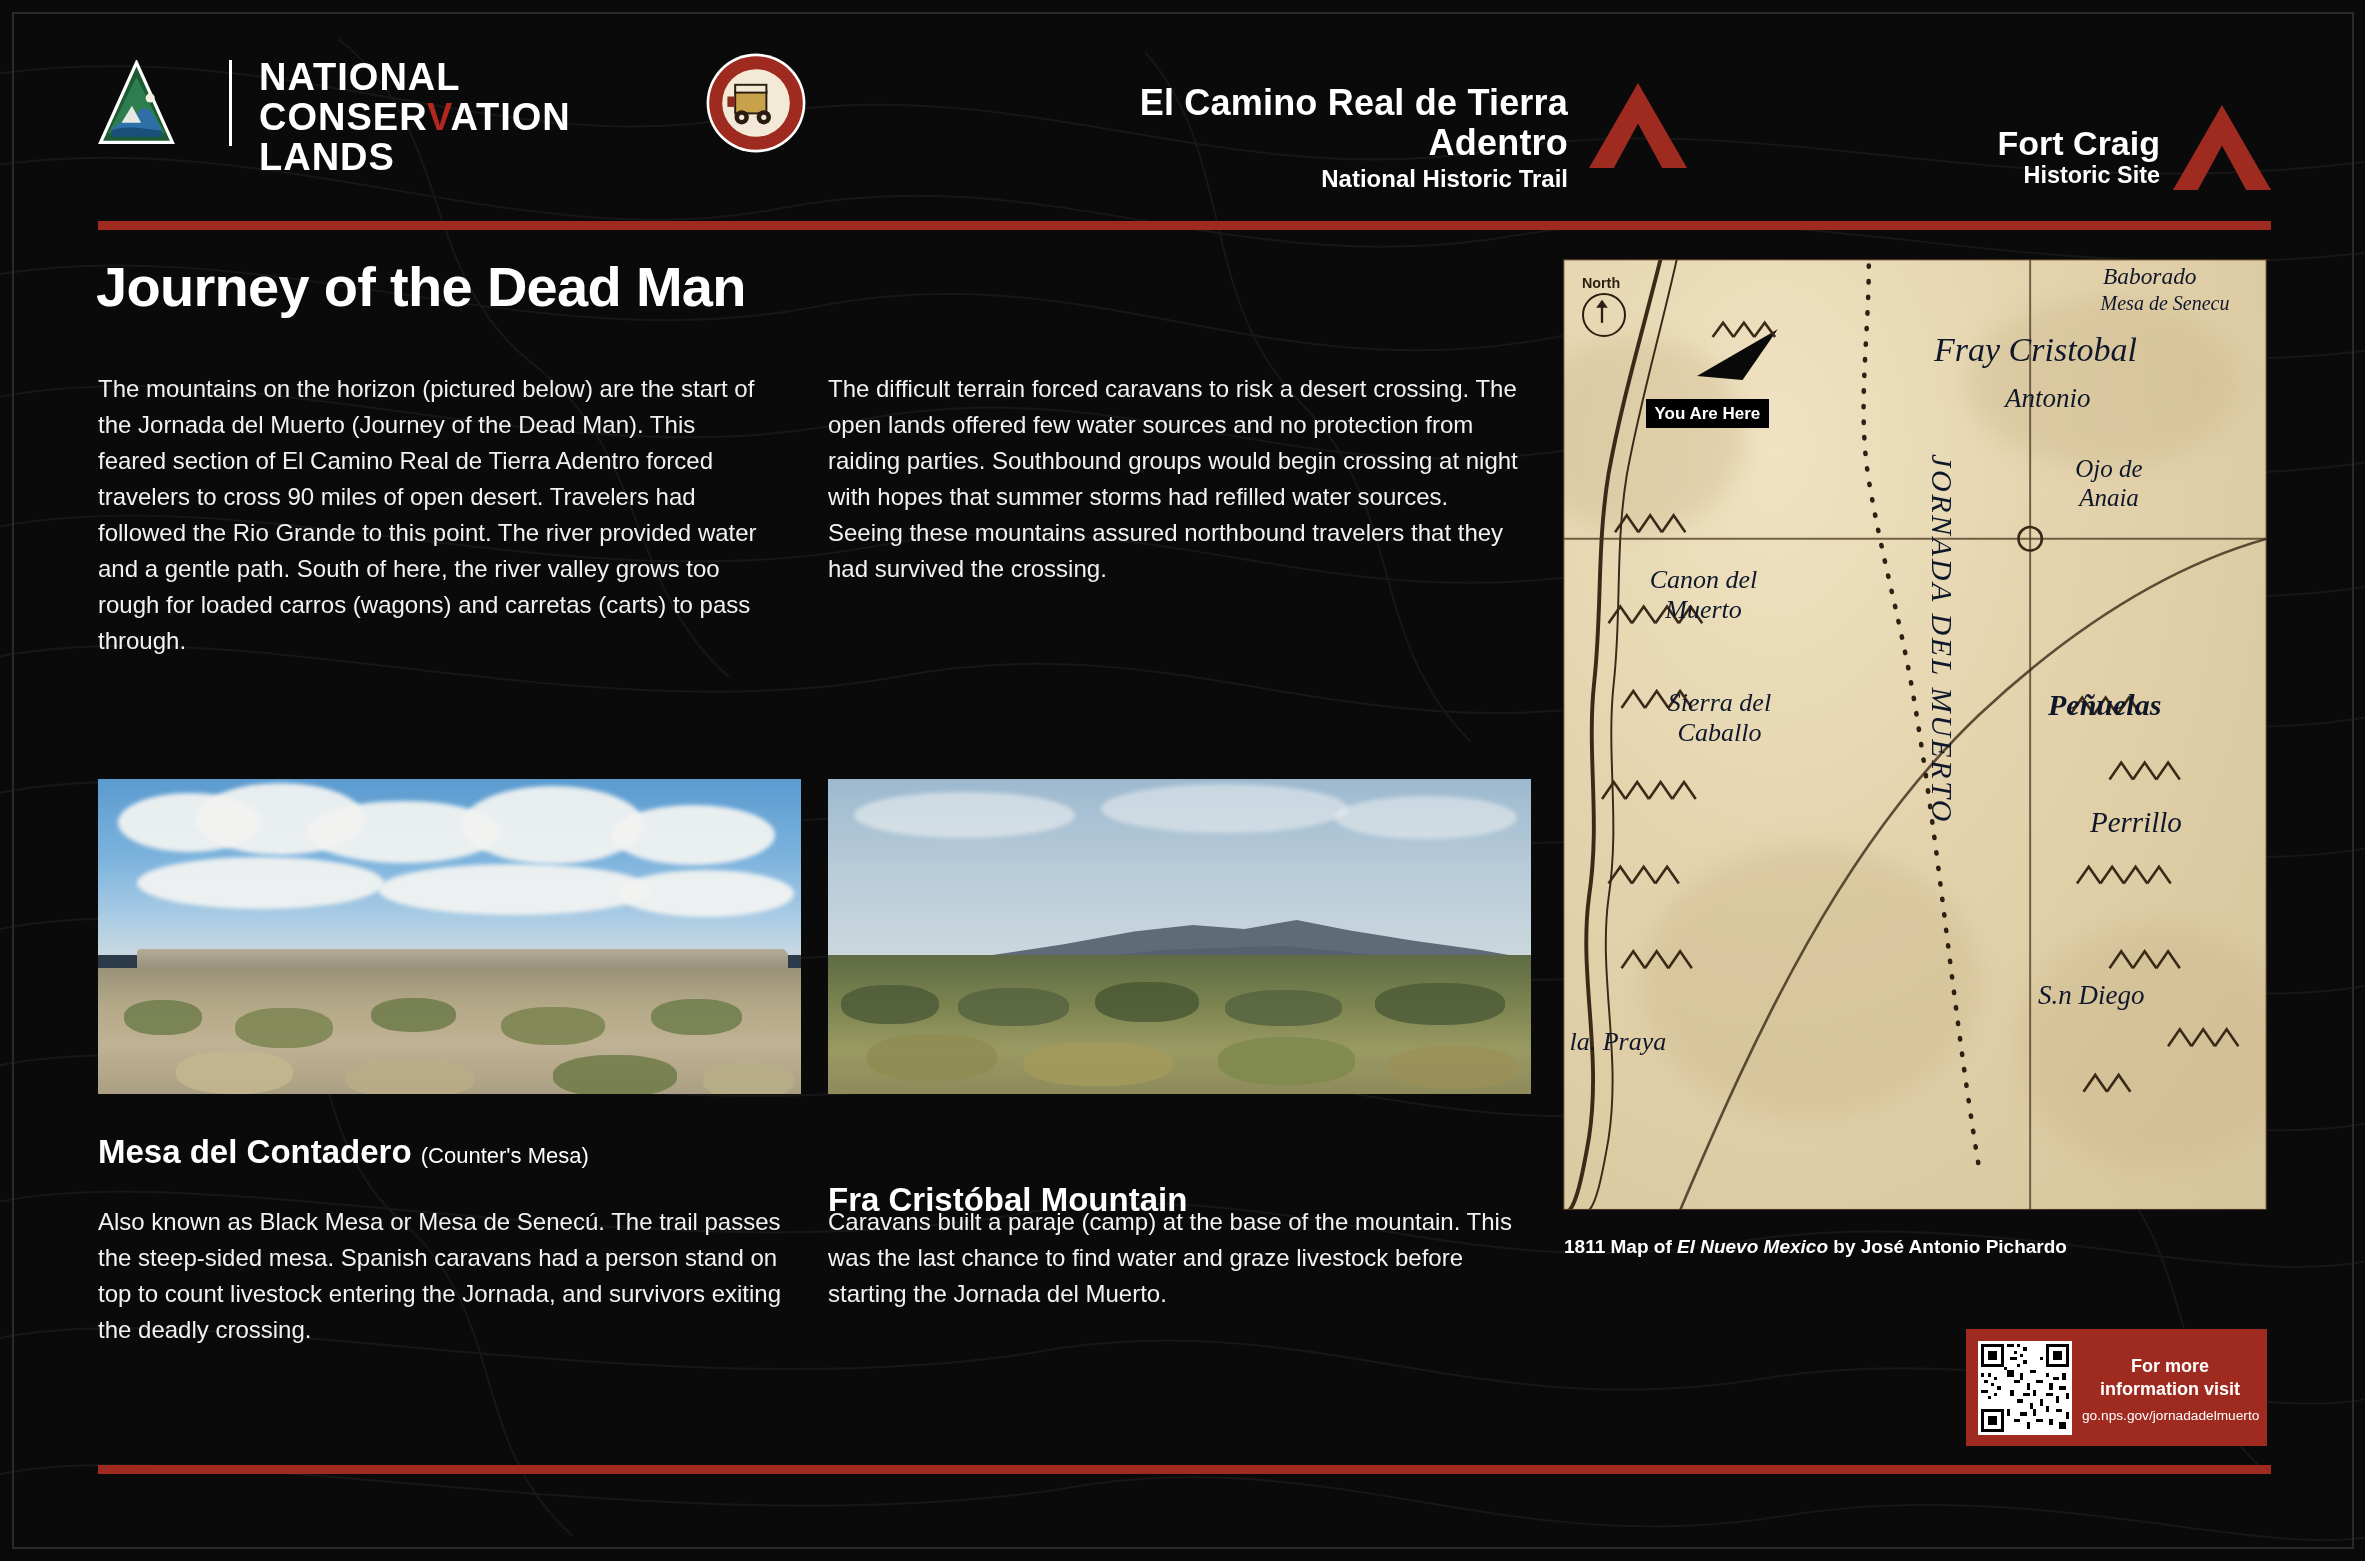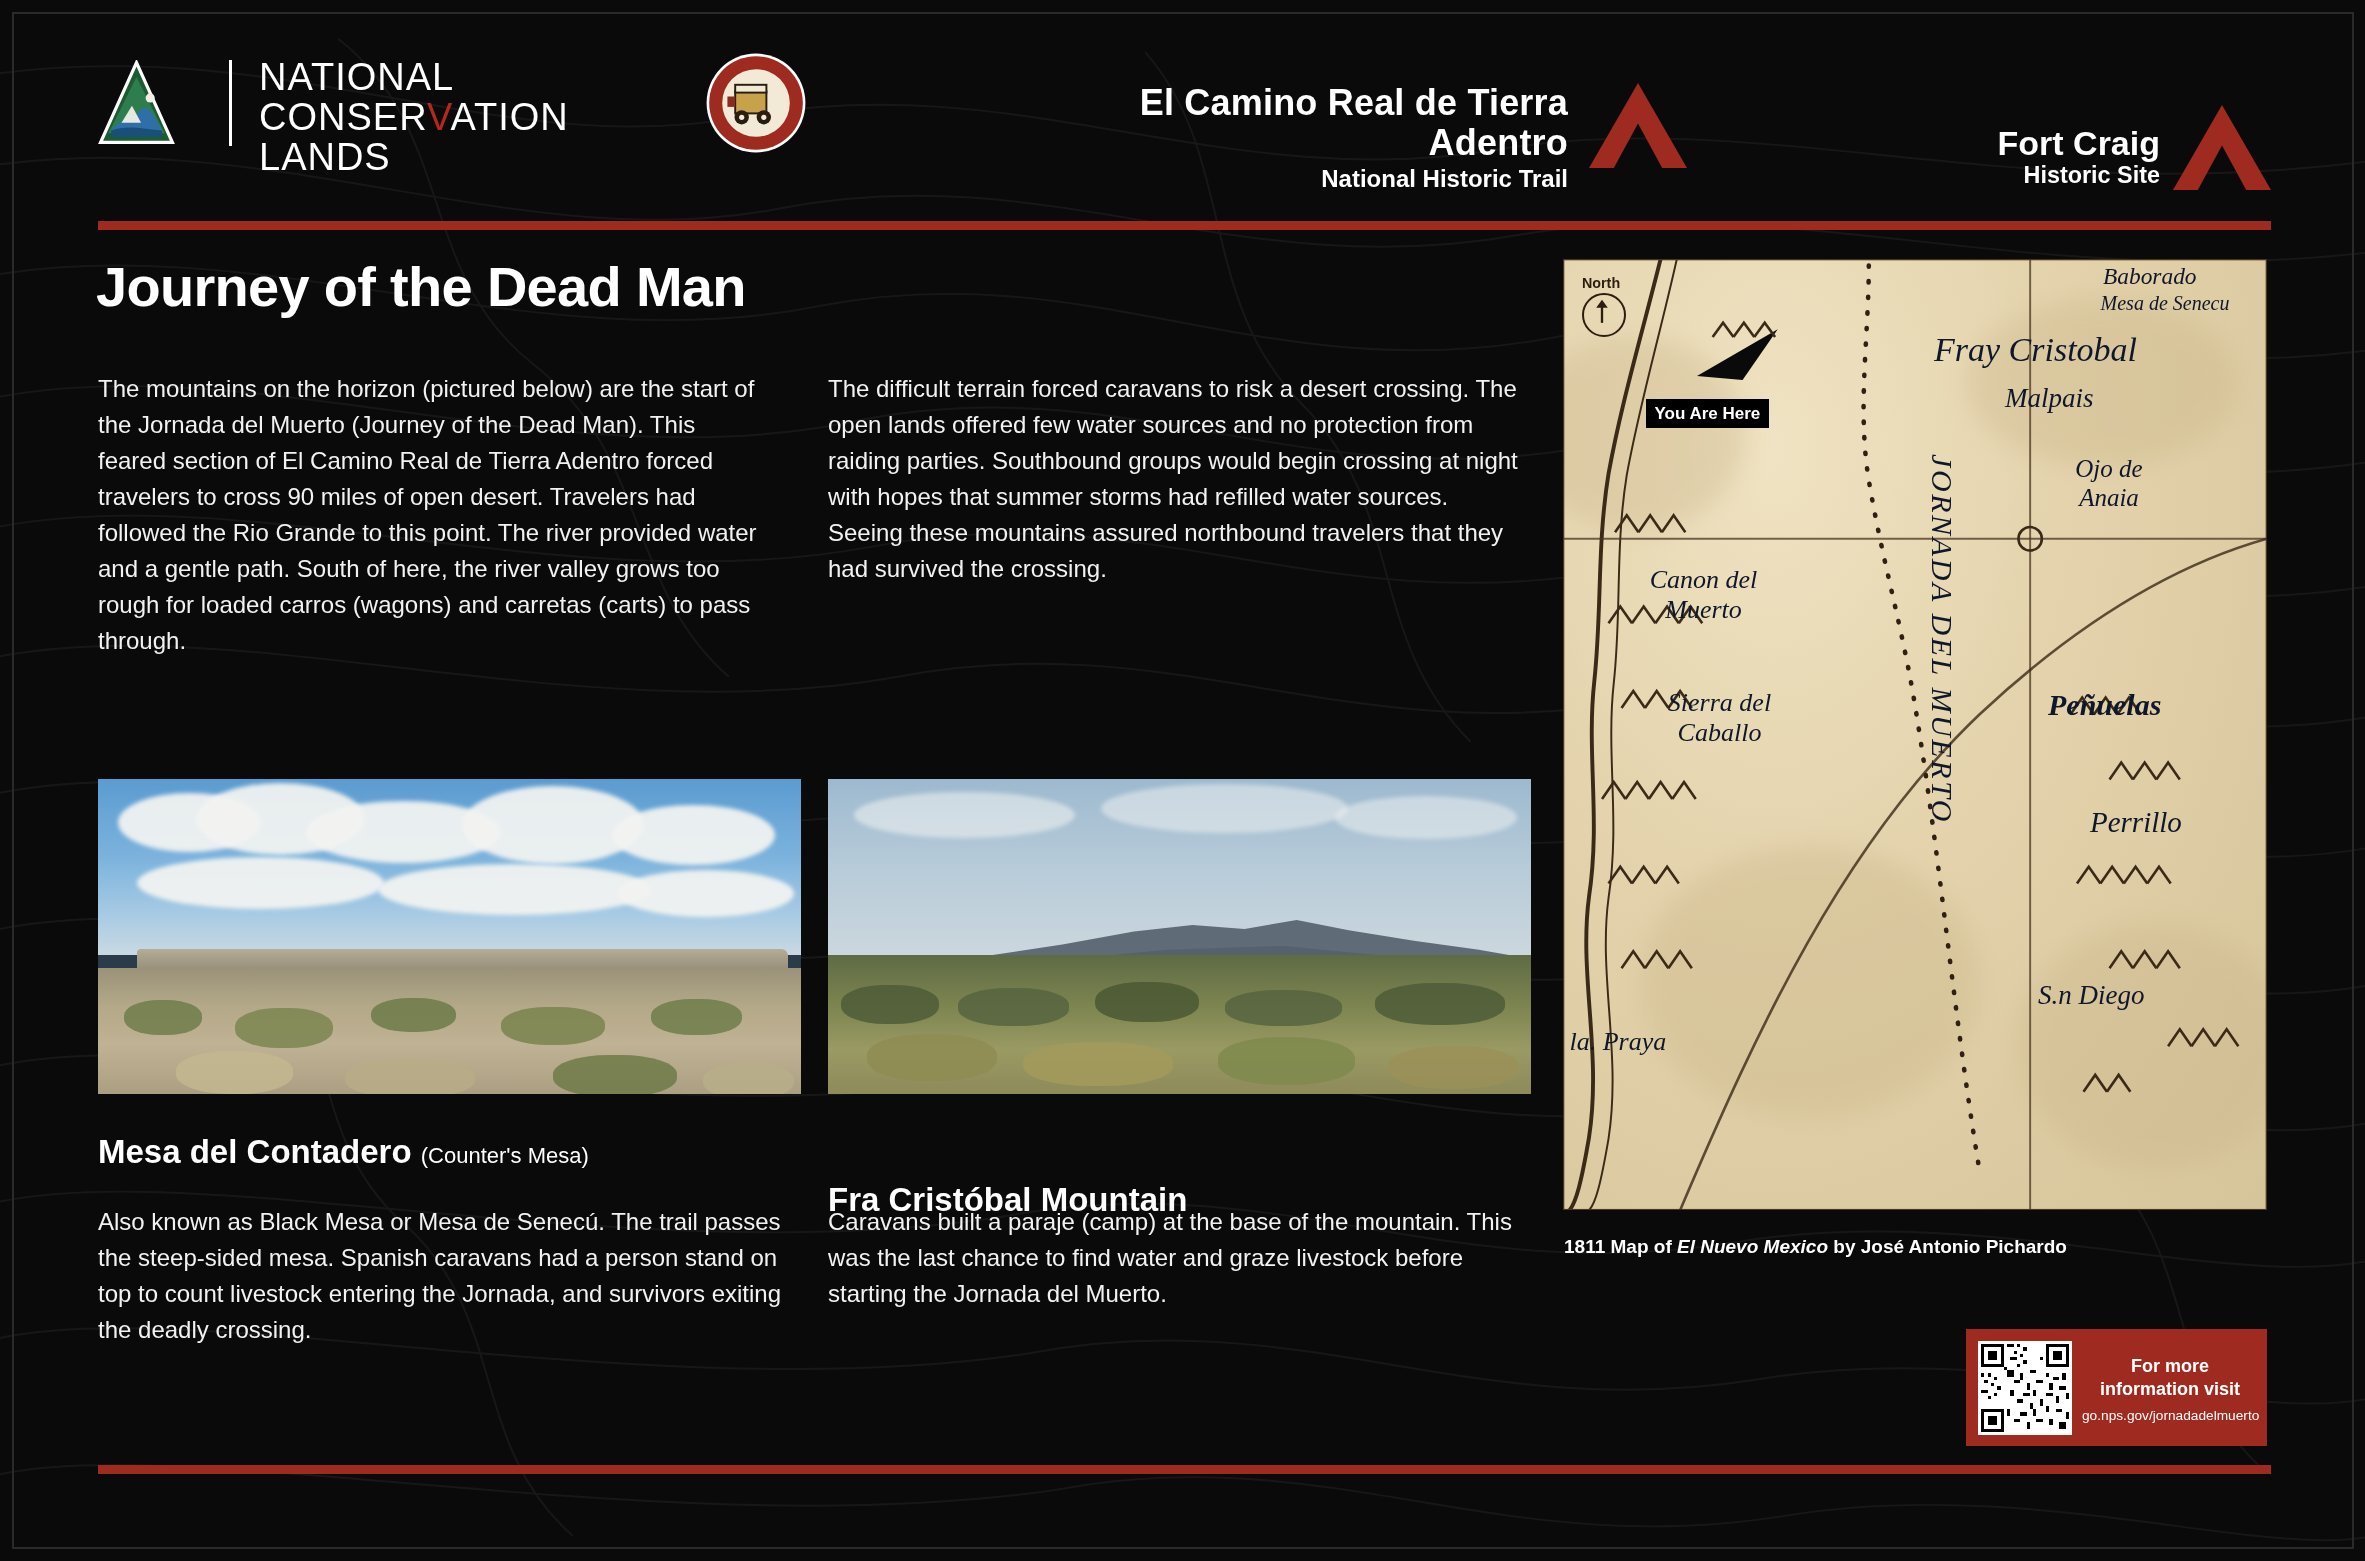--- a/index.html
+++ b/index.html
@@ -63,21 +63,21 @@
     top: 60px;
     width: 2.6px;
     height: 86px;
     background: #ffffff;
   }
 
   .ncl-text {
     position: absolute;
     left: 259px;
     top: 57px;
-    font-weight: normal;
+    font-weight: bold;
     font-size: 38px;
     line-height: 40px;
     letter-spacing: 1px;
     color: #ffffff;
   }
   .ncl-text .v-red { color: #b3281e; }
 
   .trail-badge {
     position: absolute;
     left: 704px;
@@ -540,21 +540,21 @@
         <path d="M800,1280 l18,-26 l18,26 M836,1280 l18,-26 l18,26"></path>
         <path d="M230,120 l16,-22 l16,22 M262,120 l16,-22 l16,22 M294,120 l16,-22 l16,22"></path>
       </g>
 
       <path d="M180,1462 C300,1180 430,900 640,700 C790,560 940,470 1082,430" fill="none" stroke="#3b2a18" stroke-width="4" opacity="0.8"></path>
     </svg>
 
     <div class="map-ink" style="left:540px; top:3.9px; font-size:23.4px;">Baborado</div>
     <div class="map-ink" style="left:527px; top:29px; font-size:20px; line-height:30px; width:150px;">Mesa de Senecu</div>
     <div class="map-ink" style="left:371px; top:72px; font-size:34px;">Fray Cristobal</div>
-    <div class="map-ink" style="left:442px; top:124px; font-size:27px;">Malpais</div>
+    <div class="map-ink" style="left:442px; top:124px; font-size:27px;">Antonio</div>
     <div class="map-ink" style="left:481px; top:195px; font-size:25px; line-height:29px; width:130px;">Ojo de Anaia</div>
     <div class="map-ink" style="left:59px; top:306px; font-size:26px; line-height:30px; width:163px;">Canon del Muerto</div>
     <div class="map-ink" style="left:362px; top:195px; font-size:30px; letter-spacing:2.6px; writing-mode:vertical-rl; line-height:35px;">JORNADA DEL MUERTO</div>
     <div class="map-ink" style="left:72px; top:429px; font-size:26px; line-height:30px; width:169px;">Sierra del Caballo</div>
     <div class="map-ink" style="left:485px; top:429px; font-size:30px;font-weight:bold;">Peñuelas</div>
     <div class="map-ink" style="left:527px; top:547px; font-size:29px;">Perrillo</div>
     <div class="map-ink" style="left:475px; top:721px; font-size:27px;">S.n Diego</div>
     <div class="map-ink" style="left:6.5px; top:768px; font-size:26px;">la. Praya</div>
   </div>
 

